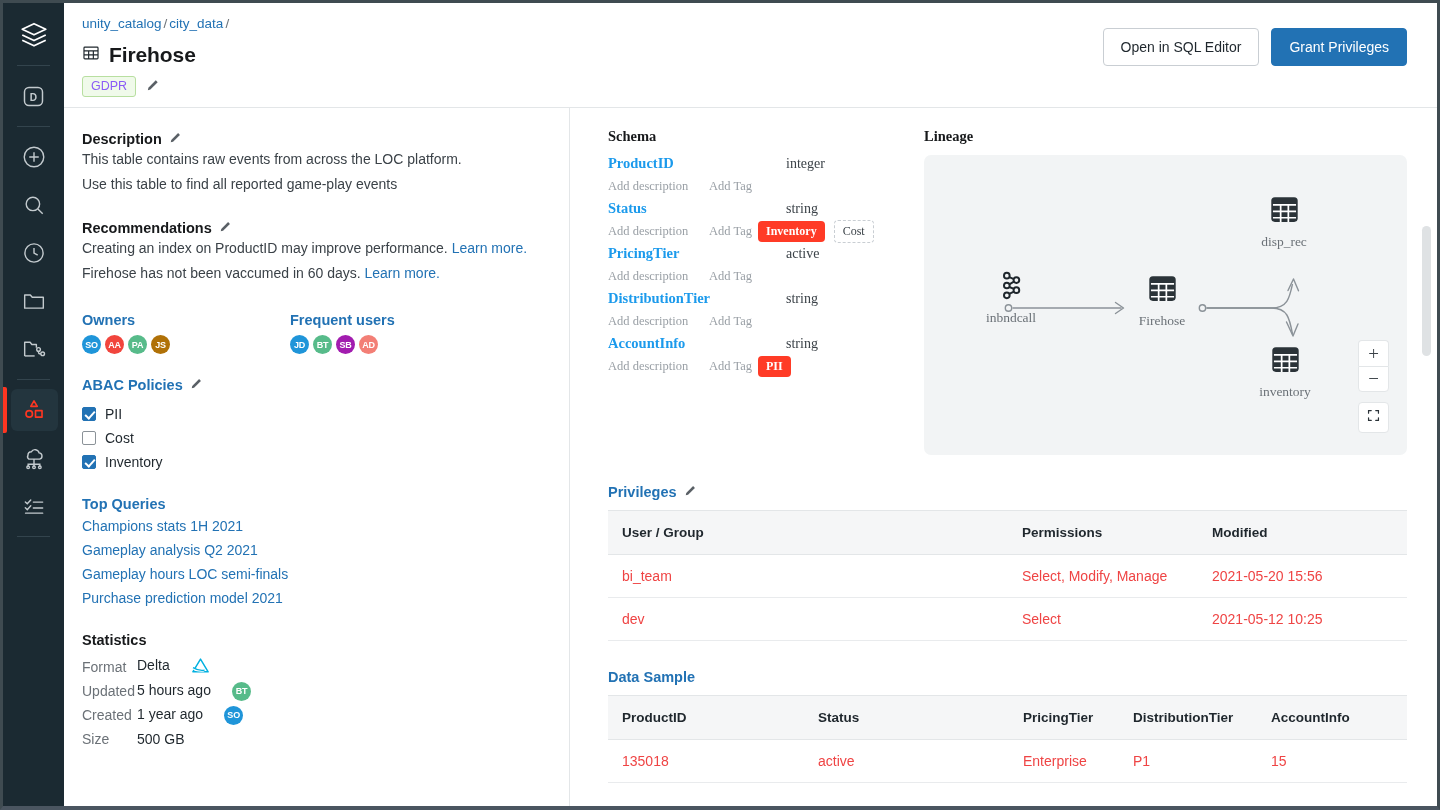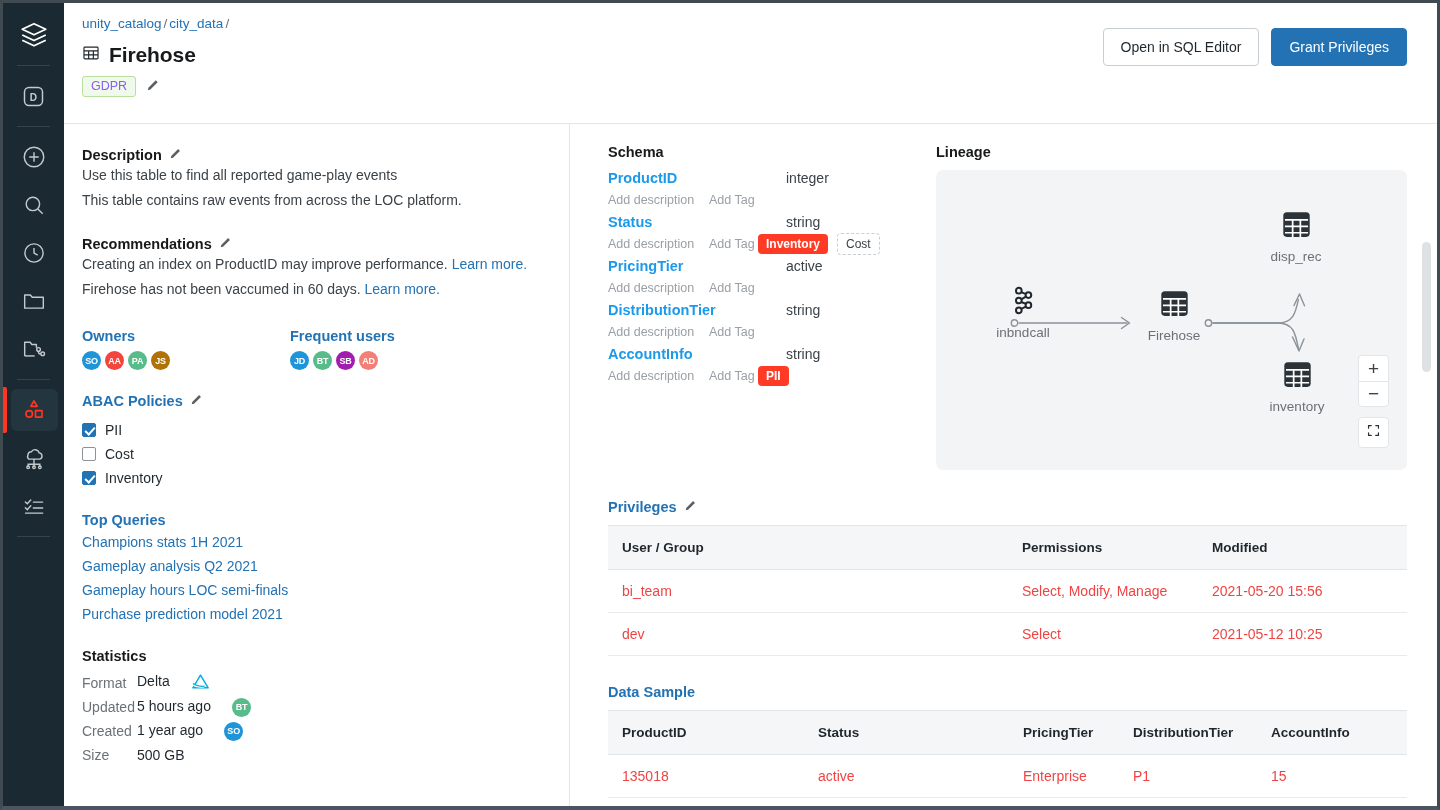--- a/index.html
+++ b/index.html
@@ -50,21 +50,21 @@
   .rail-item .ic { position: relative; z-index: 2; }
 
   
   .content {
     flex: 1 1 auto; position: relative; overflow: hidden;
     display: flex; flex-direction: column;
     background: #fff;
   }
 
   
-  .hdr { padding: 12px 16px 0 18px; position: relative; flex: 0 0 auto; height:121px; border-bottom:1px solid #e3e6e8; }
+  .hdr { padding: 12px 16px 0 18px; position: relative; flex: 0 0 auto; height:105px; border-bottom:1px solid #e3e6e8; }
   .crumb { font-size: 13.5px; color: #5a6066; line-height: 18px; }
   .crumb a { color: #2272b4; text-decoration: none; }
   .crumb .sep { color:#6b7177; padding: 0 2px; }
   .title-row { display:flex; align-items:center; gap:9px; margin-top: 10px; }
   .title-row .tbl-ic { color:#1f272d; }
   .title { font-size: 21px; font-weight: 700; color:#17191b; letter-spacing:-.1px;}
   .tag-row { display:flex; align-items:center; gap:10px; margin-top:9px; }
   .gdpr {
     border:1px solid #b8dfa0; background:#f0faea; color:#8b5cf6;
     font-size: 12.5px; padding: 2px 8px 3px; border-radius:3px;
@@ -118,21 +118,21 @@
   .qlist a { display:block; font-size:14px; color:#2272b4; text-decoration:none; line-height:24px; }
 
   .stats { margin-top:7px; }
   .srow { display:flex; align-items:center; height:24px; font-size:14px; }
   .slabel { width:55px; color:#6b7177; }
   .sval { color:#1f272d; display:flex; align-items:flex-start; gap:21px; }
 
   
   .rsec-h { font-size:14.5px; font-weight:700; color:#17191b; margin-bottom:10px; }
   .rsec-h.link { color:#2272b4; display:flex; align-items:center; gap:7px; }
-  .panes { display:flex; gap:12px; }
+  .panes { display:flex; gap:0;font-family:Liberation Serif, serif; }
   .schema { width:316px; flex:0 0 316px; }
   .sch-row { margin-bottom: 3px; }
   .sch-top { display:flex; align-items:baseline; }
   .sch-name { width:178px; font-size:14.5px; font-weight:700; color:#1b9aec; }
   .sch-type { font-size:14px; color:#3b4248; }
   .sch-sub { display:flex; align-items:center; gap:0; margin-top:3px; height:22px;}
   .addd { width:101px; font-size:12.5px; color:#9aa0a6; }
   .addt { width:49px; font-size:12.5px; color:#9aa0a6; }
   .pill { font-size:12px; font-weight:700; color:#fff; background:#ff3b26; border-radius:4px; padding:3px 8px; }
   .pill.ghost { background:#fff; color:#3b4248; font-weight:400; border:1px dashed #c9ced3; margin-left:9px; }
@@ -308,22 +308,22 @@
       <div class="leftcol">
 
         <div class="sec-h">
           <span>Description</span>
           <span>
             <svg width="14" height="14" viewBox="0 0 20 20" fill="#5a6066">
                 <path d="M3.2 14.2 13 4.4l2.6 2.6-9.8 9.8-3.3.7z"></path>
               </svg>
           </span>
         </div>
+        <div class="p">This table contains raw events from across the LOC platform.</div>
         <div class="p">Use this table to find all reported game-play events</div>
-        <div class="p">This table contains raw events from across the LOC platform.</div>
 
         <div class="sec-h mt22">
           <span>Recommendations</span>
           <span>
             <svg width="14" height="14" viewBox="0 0 20 20" fill="#5a6066">
                 <path d="M3.2 14.2 13 4.4l2.6 2.6-9.8 9.8-3.3.7z"></path>
               </svg>
           </span>
         </div>
         <div class="p">

